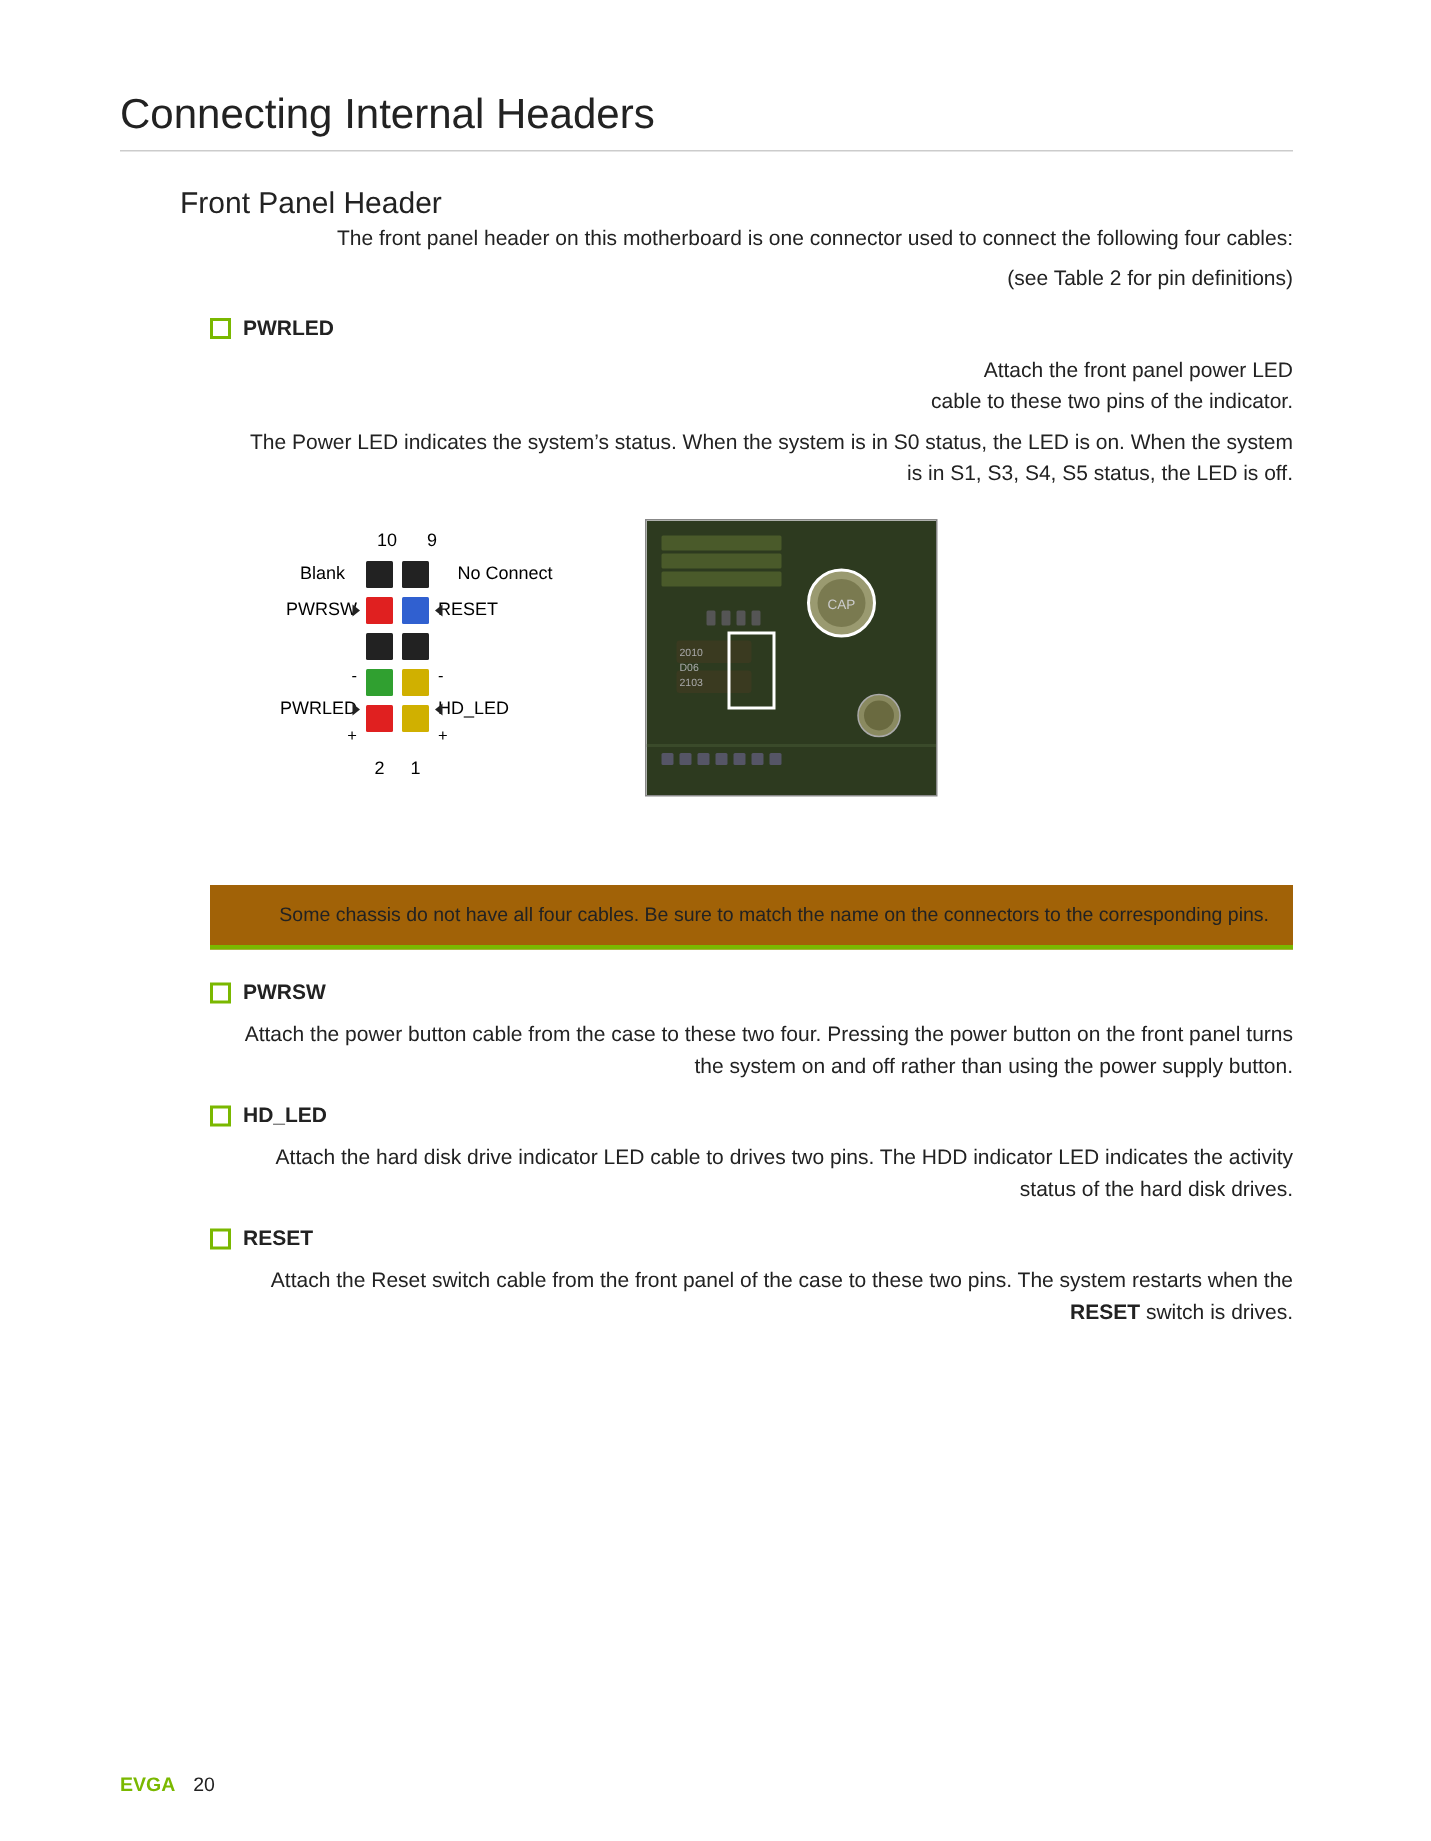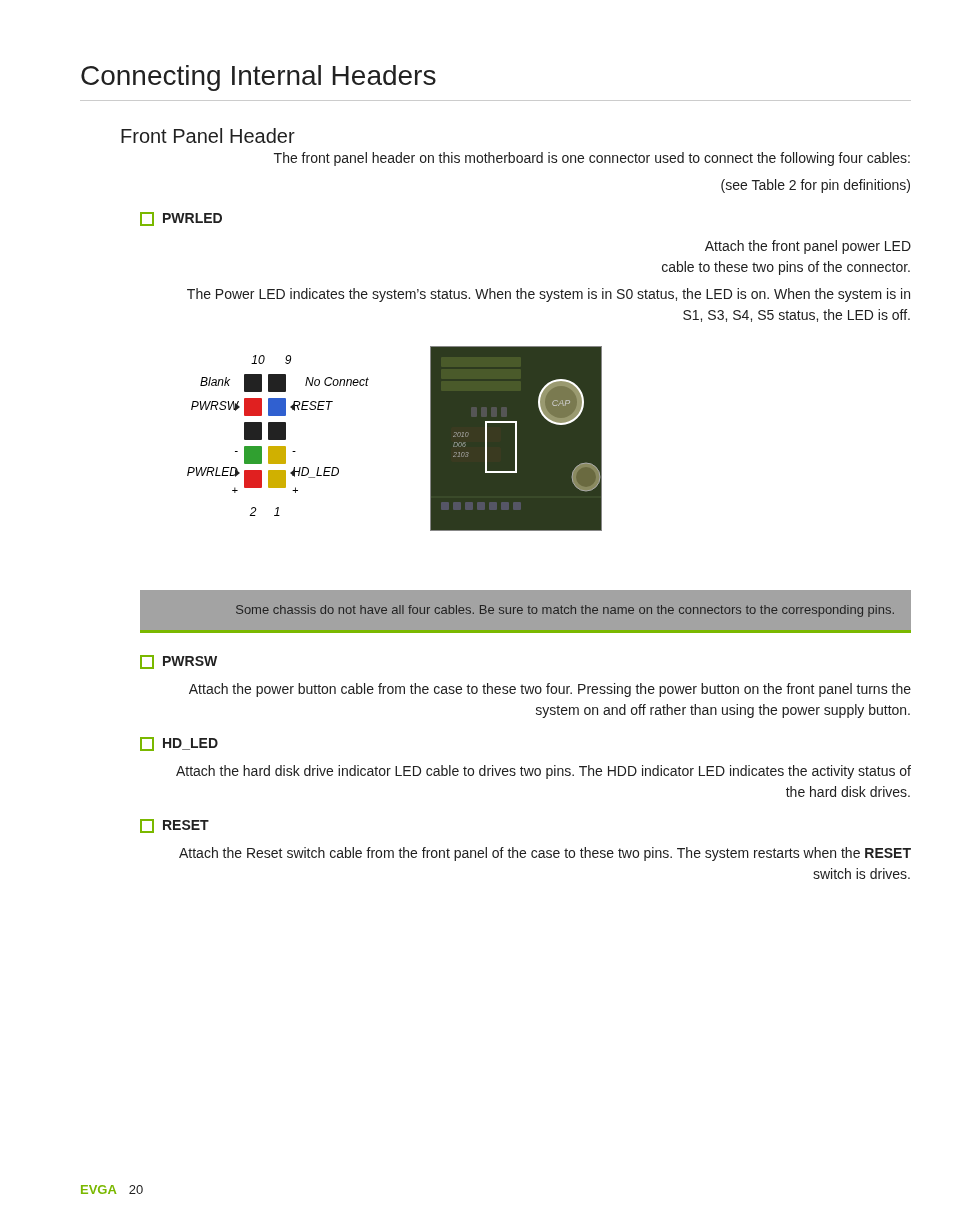--- a/index.html
+++ b/index.html
@@ -6,21 +6,21 @@
     body {
       background: #fff;
       font-family: Arial, Helvetica, sans-serif;
       font-size: 14px;
       color: #222;
       width: 954px;
       min-height: 1227px;
       position: relative;
     }
     .page {
-      padding: 60px 43px 60px 80px;
+      padding: 60px 92px 60px 80px;
     }
     h1.chapter-title {
       font-size: 28px;
       font-weight: normal;
       border-bottom: 1px solid #ccc;
       padding-bottom: 8px;
       margin-bottom: 24px;
     }
     h2.section-title {
       font-size: 20px;
@@ -57,35 +57,34 @@
     }
     .bullet-content {
       margin-left: 22px;
       line-height: 1.5;
     }
     .diagram-area {
       display: flex;
       align-items: flex-start;
       margin: 20px 0 0 0;
       gap: 20px;
-      font-style: italic;
     }
     .pin-diagram {
       position: relative;
       width: 270px;
       height: 230px;
       flex-shrink: 0;
     }
     
     .pin-diagram svg {
       width: 270px;
       height: 230px;
     }
     .note-box {
-      background: #a3a3a3;
+      background: #a16207;
       border-bottom: 3px solid #7ab800;
       padding: 10px 16px;
       margin: 14px 0 20px 0;
       font-size: 13px;
       line-height: 1.5;
     }
     .footer {
       position: absolute;
       bottom: 30px;
       left: 80px;
@@ -114,21 +113,21 @@
 
   <div class="section-body">
     <p>The front panel header on this motherboard is one connector used to connect the following four cables:</p>
     <p>(see Table 2 for pin definitions)</p>
 
     <div class="bullet-item">
       <div class="bullet-icon"></div>
       <span class="bullet-label">PWRLED</span>
     </div>
     <div class="bullet-content">
-      <p><span>Attach the front panel power LED</span><br><span>cable to these two pins of the connector.</span></p>
+      <p><span>Attach the front panel power LED</span><br><span>cable to these two pins of the indicator.</span></p>
       <p>The Power LED indicates the system’s status. When the system is in S0 status, the LED is on. When the system is in S1, S3, S4, S5 status, the LED is off.</p>
     </div>
 
     <div class="diagram-area">
       <div class="pin-diagram">
         <svg viewBox="0 0 270 230" xmlns="http://www.w3.org/2000/svg">
 
           <text x="118" y="18" font-size="12" text-anchor="middle" font-family="Arial">10</text>
           <text x="148" y="18" font-size="12" text-anchor="middle" font-family="Arial">9</text>
 
@@ -176,21 +175,21 @@
           <rect x="128" y="124" width="18" height="18" fill="#d0b000" rx="1"></rect>
 
           <text x="98" y="148" font-size="11" text-anchor="end" font-family="Arial">+</text>
           <text x="152" y="148" font-size="11" text-anchor="start" font-family="Arial">+</text>
 
           <text x="113" y="170" font-size="12" text-anchor="middle" font-family="Arial">2</text>
           <text x="137" y="170" font-size="12" text-anchor="middle" font-family="Arial">1</text>
         </svg>
       </div>
 
-      <div style="width:172px;height:185px;overflow:hidden;border:1px solid #888;flex-shrink:0;">
+      <div style="width:195px;height:185px;overflow:hidden;border:1px solid #888;flex-shrink:0;">
         <svg width="195" height="185" viewBox="0 0 195 185" xmlns="http://www.w3.org/2000/svg">
 
           <rect width="195" height="185" fill="#2d3a1f"></rect>
 
           <rect x="10" y="10" width="80" height="10" fill="#4a5a2a" rx="1"></rect>
           <rect x="10" y="22" width="80" height="10" fill="#4a5a2a" rx="1"></rect>
           <rect x="10" y="34" width="80" height="10" fill="#4a5a2a" rx="1"></rect>
 
           <ellipse cx="130" cy="55" rx="22" ry="22" fill="#9a9a70" stroke="#bbb" stroke-width="1"></ellipse>
           <ellipse cx="130" cy="55" rx="16" ry="16" fill="#7a7a50"></ellipse>

